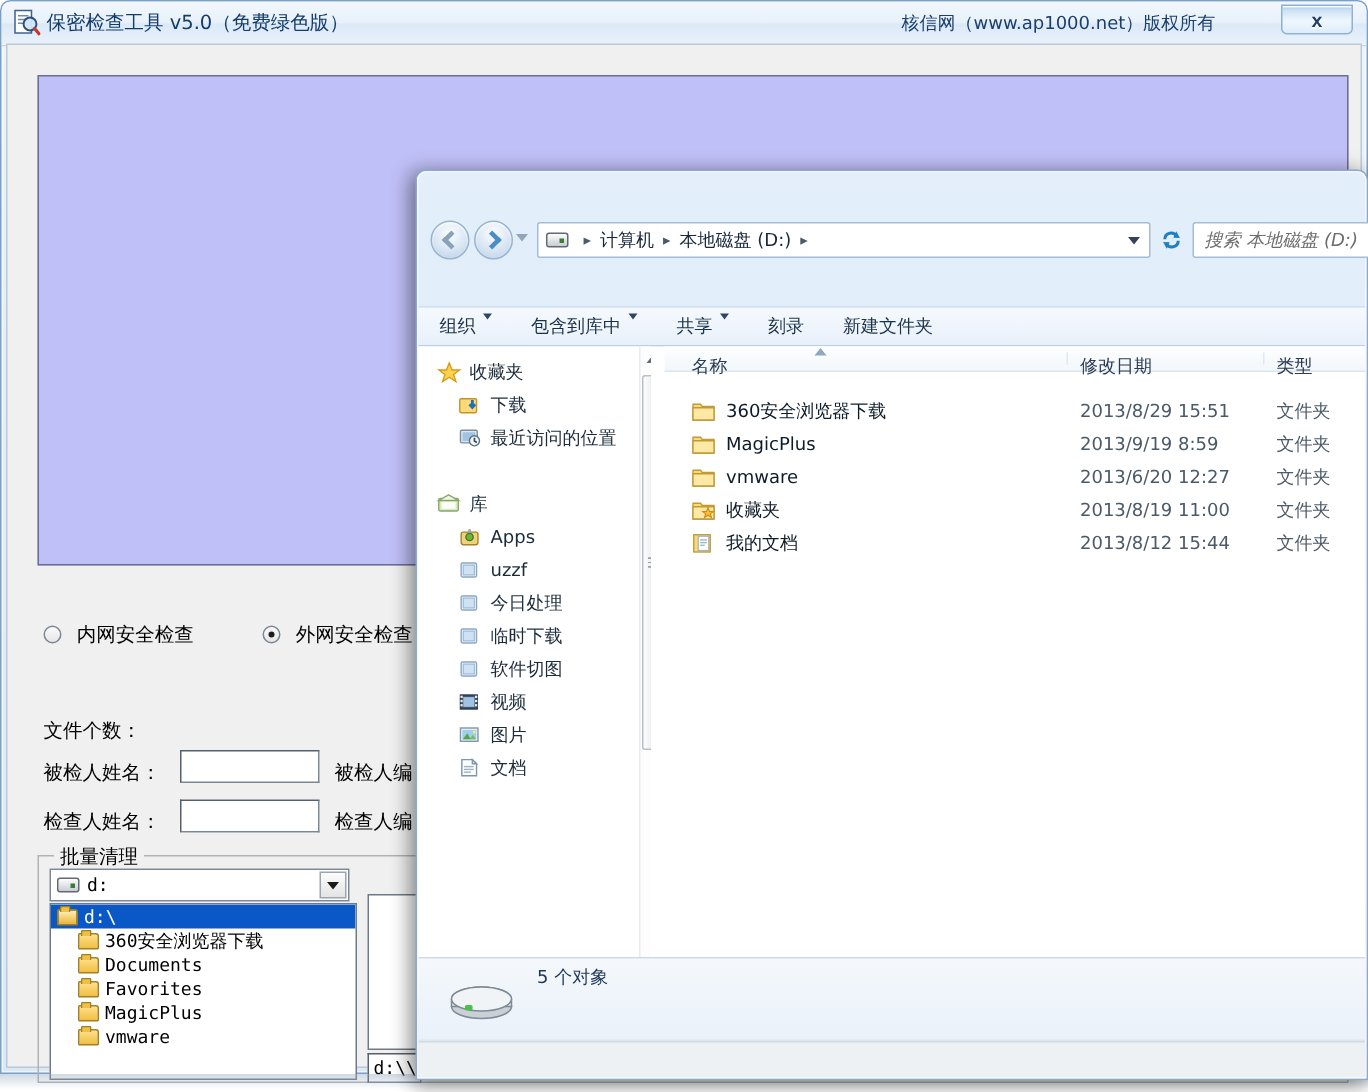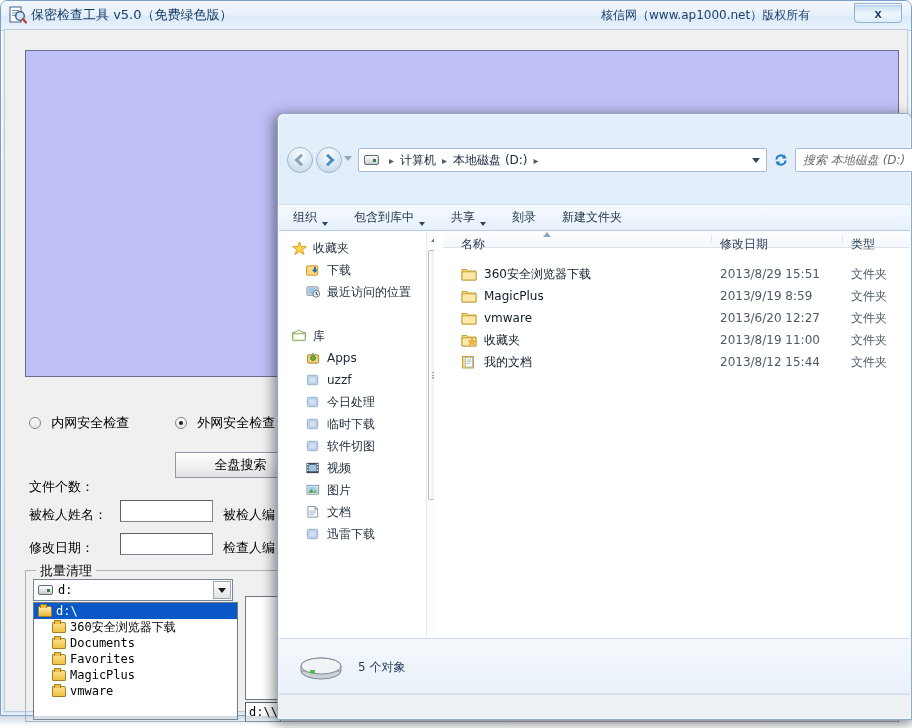--- a/index.html
+++ b/index.html
@@ -227,21 +227,21 @@
   }
   .menuitem { font-size:12px; color:#12233a; cursor:pointer; white-space:nowrap;
               font-family:"DejaVu Sans","Liberation Sans",sans-serif;}
 
   #ex-toolbar {
     position:absolute; left:1px; top:90px; right:1px; height:27px;
     background: linear-gradient(180deg,#f6fafe 0%,#e7f0fa 100%);
     border-top:1px solid #cfdff0; border-bottom:1px solid #b8cee4;
     display:flex; align-items:center; padding-left:14px; gap:26px;
   }
-  .tbitem { font-size:12px; color:#1b3147; cursor:pointer; white-space:nowrap; display:flex; align-items:flex-end; gap:5px;
+  .tbitem { font-size:12px; color:#1b3147; cursor:pointer; white-space:nowrap; display:flex; align-items:flex-start; gap:5px;
             font-family:"DejaVu Sans","Liberation Sans",sans-serif;}
   .tbitem .cv{width:0;height:0;border-left:3.5px solid transparent;border-right:3.5px solid transparent;border-top:4.5px solid #2b4764;display:block;}
 
   #ex-body {
     position:absolute; left:1px; top:117px; right:1px; bottom:56px;
     background:#fff;
   }
   #navpane {
     position:absolute; left:0; top:0; width:155px; bottom:0;
     background:#fff; overflow:hidden;
@@ -297,21 +297,21 @@
            font-family:"DejaVu Sans","Liberation Sans",sans-serif;}
   .fico { width:16px; height:14px; flex:none; position:relative; }
 
   #ex-status {
     position:absolute; left:1px; right:1px; bottom:26px; height:55px;
     background: linear-gradient(180deg,#f4f8fc 0%,#eaf1f9 100%);
     border-top:1px solid #cdd9e5;
   }
   #status-driveicon { position:absolute; left:18px; top:10px; width:48px; height:34px; }
   #status-text {
-    position:absolute; left:79px; top:20px; font-size:12px; color:#1e3854; white-space:nowrap;
+    position:absolute; left:79px; top:4px; font-size:12px; color:#1e3854; white-space:nowrap;
     font-family:"DejaVu Sans","Liberation Sans",sans-serif;
   }
   #ex-bottomstrip {
     position:absolute; left:1px; right:1px; bottom:1px; height:24px;
     background:#eef1f4; border-top:1px solid #d4dae0;
   }
 
   
   #app-bottom-shadow {
     position:absolute; left:0; top:716px; width:912px; height:12px;
@@ -350,29 +350,26 @@
           <span class="radio-mark"></span>
           <span>内网安全检查</span>
         </label>
         <label class="radio-opt" style="left:146px;top:0;">
           <span class="radio-mark on"></span>
           <span>外网安全检查</span>
         </label>
       </div>
 
       <div class="lbl" style="left:24px; top:448px;">文件个数：</div>
-      <div class="btn3d" style="left:170px; top:422px; width:131px; height:26px;">
-        <span>全盘搜索</span>
-      </div>
 
       <div class="lbl" style="left:24px; top:476px;">被检人姓名：</div>
       <div class="txtbox" style="left:115px; top:470px; width:93px; height:22px;"></div>
       <div class="lbl" style="left:218px; top:476px; width:56px; overflow:hidden;">被检人编</div>
 
-      <div class="lbl" style="left:24px; top:509px;">修改日期：</div>
+      <div class="lbl" style="left:24px; top:509px;">检查人姓名：</div>
       <div class="txtbox" style="left:115px; top:503px; width:93px; height:22px;"></div>
       <div class="lbl" style="left:218px; top:509px; width:56px; overflow:hidden;">检查人编</div>
 
       <div id="group-batch">
         <div id="group-batch-title">批量清理</div>
       </div>
       <div class="combo" style="left:28px; top:549px; width:200px; height:22px;">
         <span class="drive-ico"></span>
         <span>d:</span>
         <span class="arrowbox">
@@ -612,29 +609,20 @@
                 <polygon points="2.5,1.5 10,1.5 13,4.5 13,13 2.5,13" fill="#fdfefe" stroke="#7d96ad"></polygon>
                 <polygon points="10,1.5 10,4.5 13,4.5" fill="#dde8f1" stroke="#7d96ad"></polygon>
                 <rect x="4" y="6" width="7" height="1" fill="#9fb3c6"></rect>
                 <rect x="4" y="8" width="7" height="1" fill="#9fb3c6"></rect>
                 <rect x="4" y="10" width="5" height="1" fill="#9fb3c6"></rect>
               </svg>
           </span>
           <span>文档</span>
         </div>
 
-        <div class="np-row np-child">
-          <span class="np-ico">
-            <svg viewBox="0 0 17 15" width="17" height="14">
-                <rect x="2" y="2.5" width="11" height="10" rx="1" fill="#fbfdff" stroke="#89a7c4"></rect>
-                <rect x="3.5" y="4" width="8" height="7" fill="#cfe2f3" stroke="#a3bfd8"></rect>
-              </svg>
-          </span>
-          <span>迅雷下载</span>
-        </div>
 
 
         <div id="np-scroll">
           <div class="sb-arrow" id="np-sb-up">
               <i></i>
             </div>
           <div id="np-thumb">
               <span class="grip"></span>
             </div>
           <div class="sb-arrow" id="np-sb-dn">

